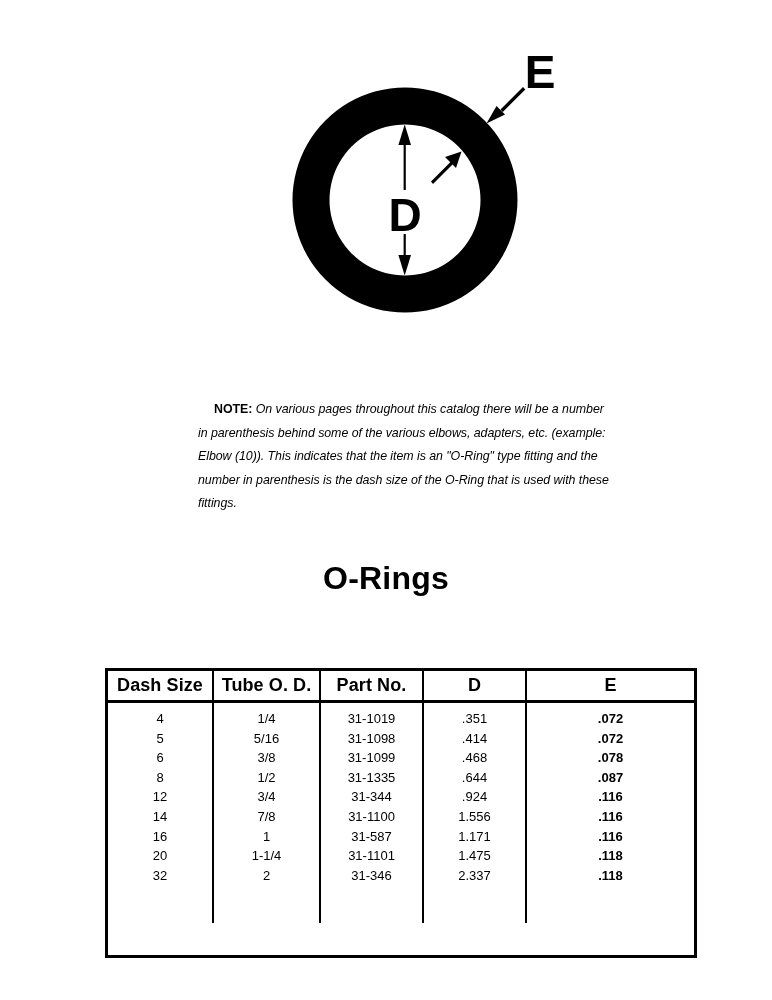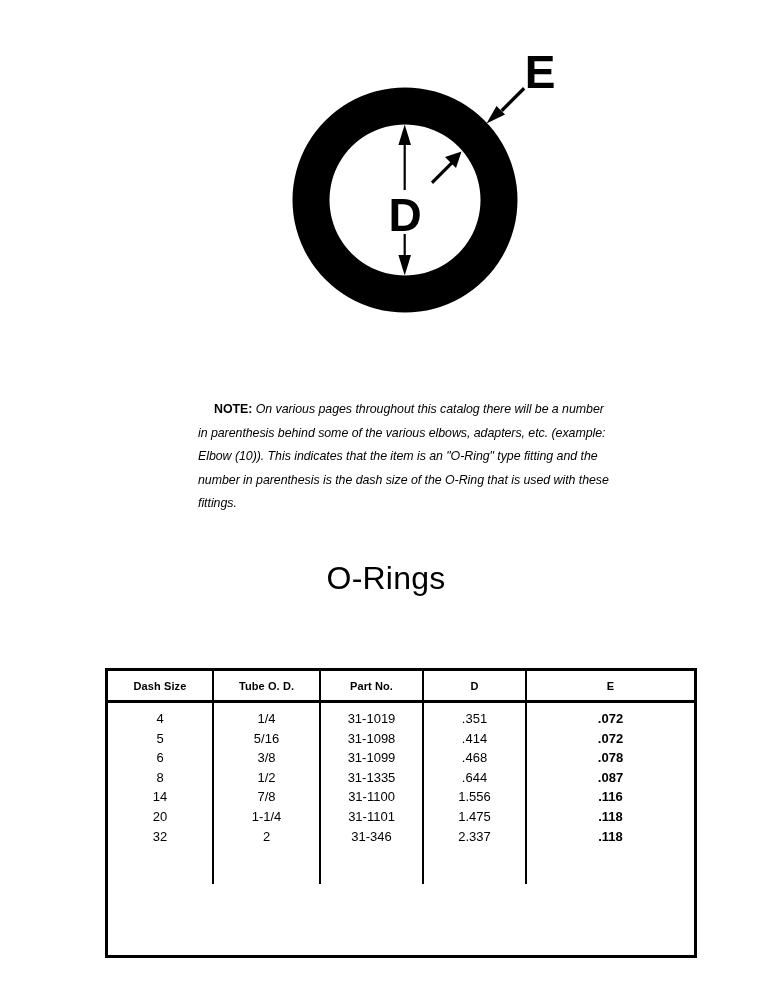--- a/index.html
+++ b/index.html
@@ -44,21 +44,21 @@
   }
 
   
   #page-title {
     position: absolute;
     left: 0;
     top: 560px;
     width: 772px;
     text-align: center;
     font-size: 32px;
-    font-weight: normal;
+    font-weight: bold;
     letter-spacing: 0.2px;
   }
 
   
   #spec-table-wrap {
     position: absolute;
     left: 105px;
     top: 668px;
     width: 592px;
     height: 290px;
@@ -71,21 +71,21 @@
     width: 100%;
     table-layout: fixed;
   }
   table.spec col.c0 { width: 105px; }
   table.spec col.c1 { width: 107px; }
   table.spec col.c2 { width: 103px; }
   table.spec col.c3 { width: 103px; }
   table.spec col.c4 { width: 168px; }
 
   table.spec th {
-    font-size: 11px;
+    font-size: 18px;
     font-weight: bold;
     text-align: center;
     height: 27px;
     border-right: 2px solid #000;
     border-bottom: 3px solid #000;
     letter-spacing: 0.1px;
     margin-top: 44px;
   }
   table.spec th:last-child { border-right: none; }
 
@@ -186,27 +186,41 @@
           <td>.078</td>
         </tr>
         <tr>
           <td>8</td>
           <td>1/2</td>
           <td>31-1335</td>
           <td>.644</td>
           <td>.087</td>
         </tr>
         <tr>
+          <td>12</td>
+          <td>3/4</td>
+          <td>31-344</td>
+          <td>.924</td>
+          <td>.116</td>
+        </tr>
+        <tr>
           <td>14</td>
           <td>7/8</td>
           <td>31-1100</td>
           <td>1.556</td>
           <td>.116</td>
         </tr>
         <tr>
+          <td>16</td>
+          <td>1</td>
+          <td>31-587</td>
+          <td>1.171</td>
+          <td>.116</td>
+        </tr>
+        <tr>
           <td>20</td>
           <td>1-1/4</td>
           <td>31-1101</td>
           <td>1.475</td>
           <td>.118</td>
         </tr>
         <tr>
           <td>32</td>
           <td>2</td>
           <td>31-346</td>

